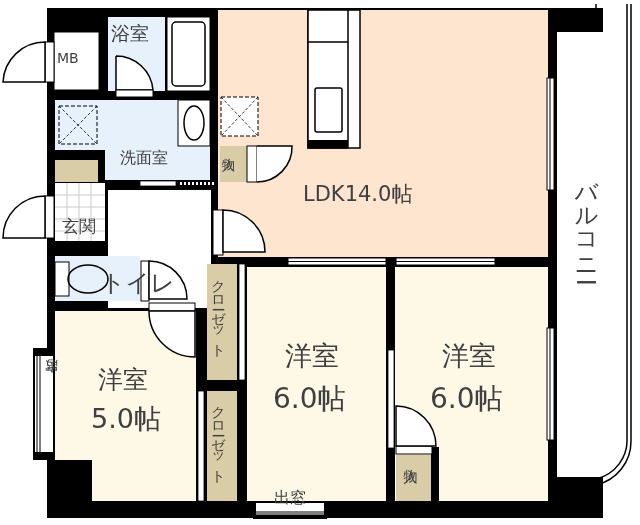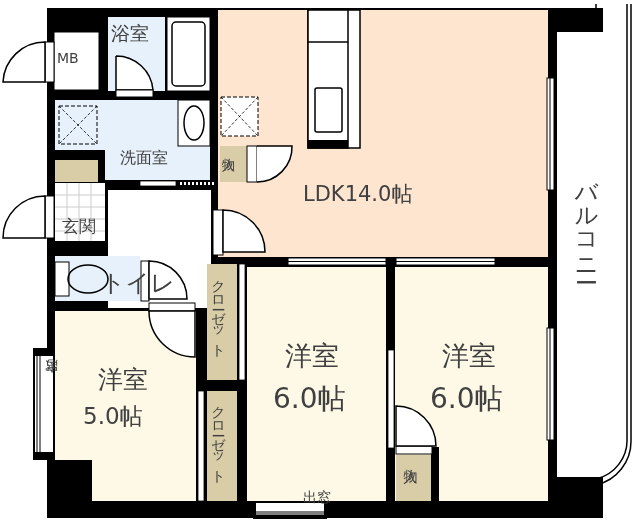--- a/index.html
+++ b/index.html
@@ -179,24 +179,24 @@
 <div class="lbl" style="left:57px; top:51px; font-size:14px;">MB</div>
 <div class="lbl" style="left:120px; top:150px; font-size:16px;">洗面室</div>
 <div class="lbl vert" style="left:222px; top:148px; font-size:13px;">物入</div>
 <div class="lbl" style="left:62px; top:218px; font-size:17px;">玄関</div>
 <div class="lbl" style="left:78px; top:271px; font-size:24px;margin-left:23px;">トイレ</div>
 
 <div class="lbl vert" style="left:212px; top:270px; font-size:14px;">クローゼット</div>
 <div class="lbl vert" style="left:212px; top:396px; font-size:14px;">クローゼット</div>
 
 <div class="lbl" style="left:98px; top:367px; font-size:25px;">洋室</div>
-<div class="lbl" style="left:83px; top:405px; font-size:23px;">5.0帖</div>
+<div class="lbl" style="left:91px; top:405px; font-size:27px;">5.0帖</div>
 <div class="lbl vert" style="left:45px; top:384px; font-size:13px; transform:rotate(180deg);">出窓</div>
 
 <div class="lbl" style="left:285px; top:342px; font-size:27px;">洋室</div>
 <div class="lbl" style="left:273px; top:385px; font-size:28px;">6.0帖</div>
-<div class="lbl" style="left:303px; top:490px; font-size:14px;">出窓</div>
+<div class="lbl" style="left:274px; top:490px; font-size:16px;">出窓</div>
 
 <div class="lbl" style="left:442px; top:342px; font-size:27px;">洋室</div>
 <div class="lbl" style="left:430px; top:385px; font-size:28px;">6.0帖</div>
 <div class="lbl vert" style="left:404px; top:458px; font-size:14px;">物入</div>
 
 <div class="lbl vert" style="left:575px; top:166px; font-size:23px;">バルコニー</div>
 
 </body></html>

